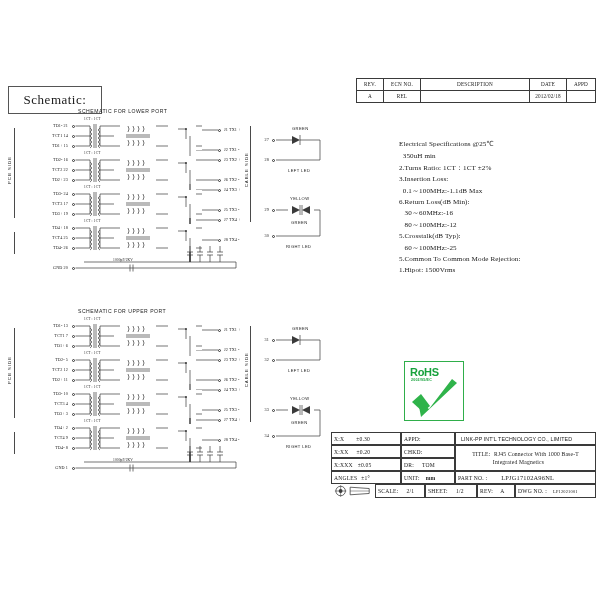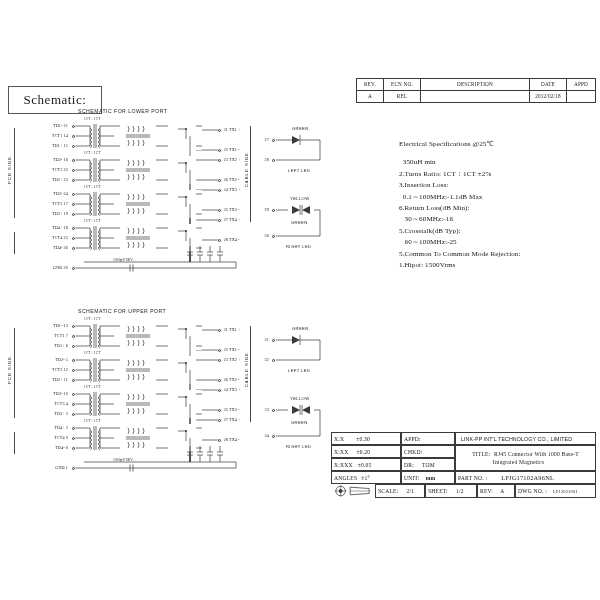--- a/index.html
+++ b/index.html
@@ -30,21 +30,21 @@
   }
   .rv-rev{width:26px;} .rv-ecn{width:36px;} .rv-date{width:36px;} .rv-appd{width:28px;}
 
   
   #specs{
     position:absolute;left:399px;top:139px;width:198px;
     font-size:7.1px;line-height:11.4px;letter-spacing:.1px;
     font-family:"Liberation Serif", serif;
   }
   #specs .ln{white-space:pre;}
-  #specs .hdr{margin-bottom:7px;}
+  #specs .hdr{margin-bottom:1px;}
 
   
   #rohs{
     position:absolute;left:404px;top:361px;width:58px;height:58px;
     border:1px solid #2fae4a;background:#fff;
   }
   #rohs .rohs-txt{
     position:absolute;left:5px;top:4px;font-family:"Liberation Sans",sans-serif;
     font-weight:bold;font-size:11px;color:#17a23c;letter-spacing:-.3px;
   }
@@ -125,27 +125,36 @@
 
   <div id="specs">
     <div class="ln hdr">Electrical Specifications @25℃</div>
     <div id="specs-lines">
         <div class="ln">  350uH min</div>
         <div class="ln">2.Turns Ratio: 1CT：1CT ±2%</div>
         <div class="ln">3.Insertion Loss:</div>
         <div class="ln">  0.1～100MHz:-1.1dB Max</div>
         <div class="ln">6.Return Loss(dB Min):</div>
         <div class="ln">   30～60MHz:-16</div>
+        <div class="ln">   80～100MHz:-12</div>
         <div class="ln">5.Crosstalk(dB Typ):</div>
         <div class="ln">   60～100MHz:-25</div>
         <div class="ln">5.Common To Common Mode Rejection:</div>
         <div class="ln">1.Hipot: 1500Vrms</div>
       </div>
   </div>
 
+  <div id="rohs">
+    <div class="rohs-txt">RoHS</div>
+    <div class="rohs-sub">2002/95/EC</div>
+    <svg width="56" height="44" viewBox="0 0 56 44">
+      <path d="M5 26 L16 36 L23 30 L14 18 Z" fill="#2fb34a"></path>
+      <path d="M14 41 L11 25 L22 33 L45 3 L50 7 Z" fill="#2fb34a"></path>
+    </svg>
+  </div>
 
   <div id="title-block">
 
     <div class="tb" id="tb-tol0" style="left:0;top:0;width:70px;height:13px;">
       <span class="lab">X:X</span>
       <span class="val" style="margin-left:12px;">±0.30</span>
     </div>
     <div class="tb" style="left:0;top:13px;width:70px;height:13px;">
       <span class="lab">X:XX</span>
       <span class="val" style="margin-left:8px;">±0.20</span>

